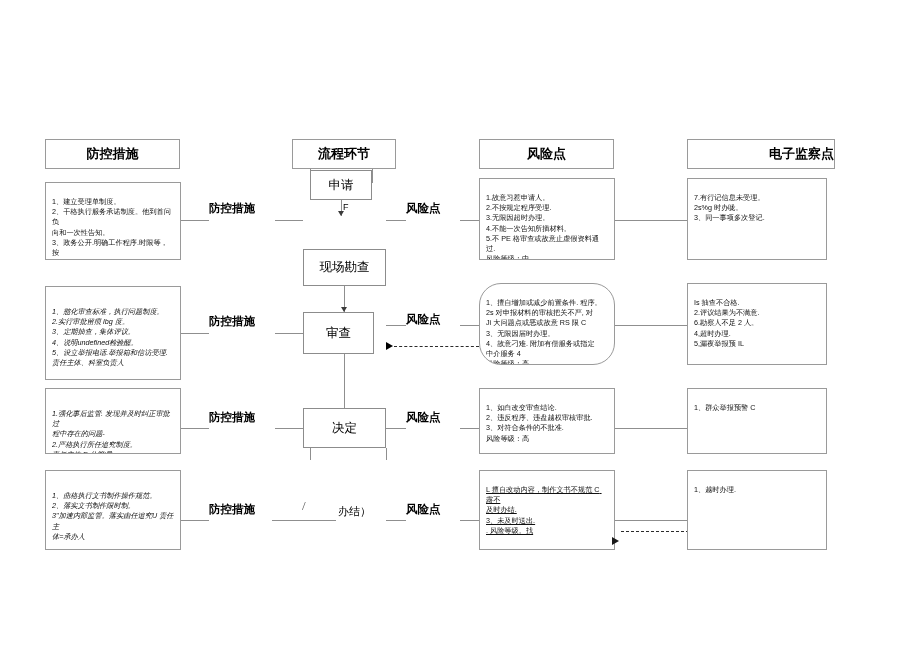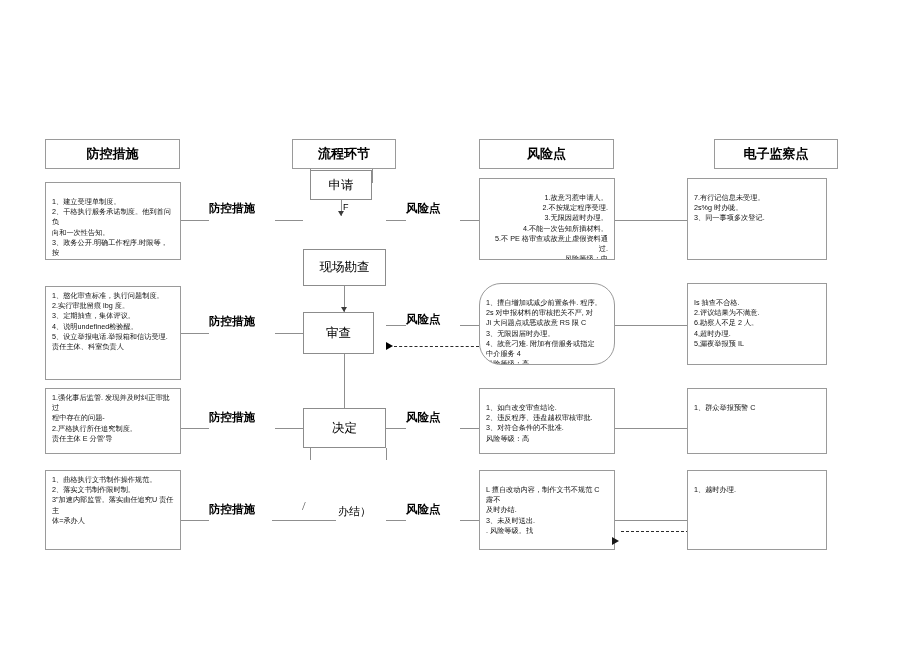--- a/index.html
+++ b/index.html
@@ -55,21 +55,21 @@
     padding: 5px 6px 4px 6px;
     font-size: 7.2px;
     line-height: 1.42;
     font-family: "Liberation Sans", "DejaVu Sans", sans-serif;
     color: #111;
     overflow: hidden;
     white-space: pre-wrap;
     word-break: break-all;
   }
   .txt-box.pad-mid { padding-top: 14px; }
-  .txt-box.pad-lg  { padding-top: 4px; }
+  .txt-box.pad-lg  { padding-top: 20px; font-style: italic; }
 
   .flow-box {
     position: absolute;
     border: 1px solid #8c8c8c;
     background: #ffffff;
     box-sizing: border-box;
     display: flex;
     align-items: center;
     justify-content: center;
     font-size: 12.5px;
@@ -138,21 +138,21 @@
 
   <div class="hdr-box" style="left:45px; top:139px; width:135px; height:30px;">
     <span>防控措施</span>
   </div>
   <div class="hdr-box" style="left:277px; top:139px; width:104px; height:30px;margin-left:15px;">
     <span>流程环节</span>
   </div>
   <div class="hdr-box" style="left:479px; top:139px; width:135px; height:30px;">
     <span>风险点</span>
   </div>
-  <div class="hdr-box" style="left:714px; top:139px; width:124px; height:30px;">
+  <div class="hdr-box" style="left:687px; top:139px; width:148px; height:30px;justify-content:flex-end;">
     <span>电子监察点</span>
   </div>
 
   <div class="v-line" style="left:310px; top:169px; height:14px;"></div>
   <div class="v-line" style="left:372px; top:169px; height:14px;"></div>
 
   <div class="flow-box" style="left:310px; top:170px; width:62px; height:30px;">
     <span>申请</span>
   </div>
 
@@ -188,21 +188,21 @@
 小内部监督检查。按evt举报受理 C 责任主
 体，受理人</div>
   <div class="h-line" style="left:181px; top:220px; width:28px;"></div>
   <div class="conn-label" style="left:209px; top:201px;">防控措施</div>
   <div class="h-line" style="left:275px; top:220px; width:28px;"></div>
 
   <div class="h-line" style="left:386px; top:220px; width:20px;"></div>
   <div class="conn-label" style="left:406px; top:201px;">风险点</div>
   <div class="h-line" style="left:460px; top:220px; width:19px;"></div>
 
-  <div class="txt-box pad-mid" style="left:479px; top:178px; width:136px; height:82px;text-align:right;">1.故意习惹申请人。
+  <div class="txt-box pad-mid" style="left:479px; top:178px; width:136px; height:82px;">1.故意习惹申请人。
 2.不按规定程序受理.
 3.无限因超时办理。
 4.不能一次告知所插材料。
 5.不 PE 格审查或故意止虚假资料通
 过.
 风险等级：中</div>
   <div class="h-line" style="left:615px; top:220px; width:72px;"></div>
   <div class="txt-box pad-mid" style="left:687px; top:178px; width:140px; height:82px;">7.有行记信息未受理。
 2s%g 时办咙。
 3、同一事项多次登记.</div>
@@ -264,21 +264,21 @@
   <div class="h-line" style="left:181px; top:520px; width:28px;"></div>
   <div class="conn-label" style="left:209px; top:502px;">防控措施</div>
 
   <div class="h-line" style="left:272px; top:520px; width:64px;"></div>
   <div class="slash-mark" style="left:302px; top:498px;">/</div>
   <div class="conn-label small" style="left:338px; top:504px;">办结）</div>
   <div class="h-line" style="left:386px; top:520px; width:20px;"></div>
   <div class="conn-label" style="left:406px; top:502px;">风险点</div>
   <div class="h-line" style="left:460px; top:520px; width:19px;"></div>
 
-  <div class="txt-box pad-mid" style="left:479px; top:470px; width:136px; height:80px;">L 擅自改动内容，制作文书不规范 C 露不
+  <div class="txt-box pad-mid" style="left:479px; top:470px; width:136px; height:80px;text-decoration:underline;">L 擅自改动内容，制作文书不规范 C 露不
 及时办结.
 3、未及时送出.
 . 风险等级。找</div>
 
   <div class="h-line" style="left:615px; top:520px; width:72px;"></div>
 
   <div class="h-line dashed" style="left:621px; top:531px; width:68px;"></div>
   <div class="arrow-right hollow" style="left:612px; top:537px;"></div>
 
   <div class="txt-box pad-mid" style="left:687px; top:470px; width:140px; height:80px;">1、越时办理.</div>

